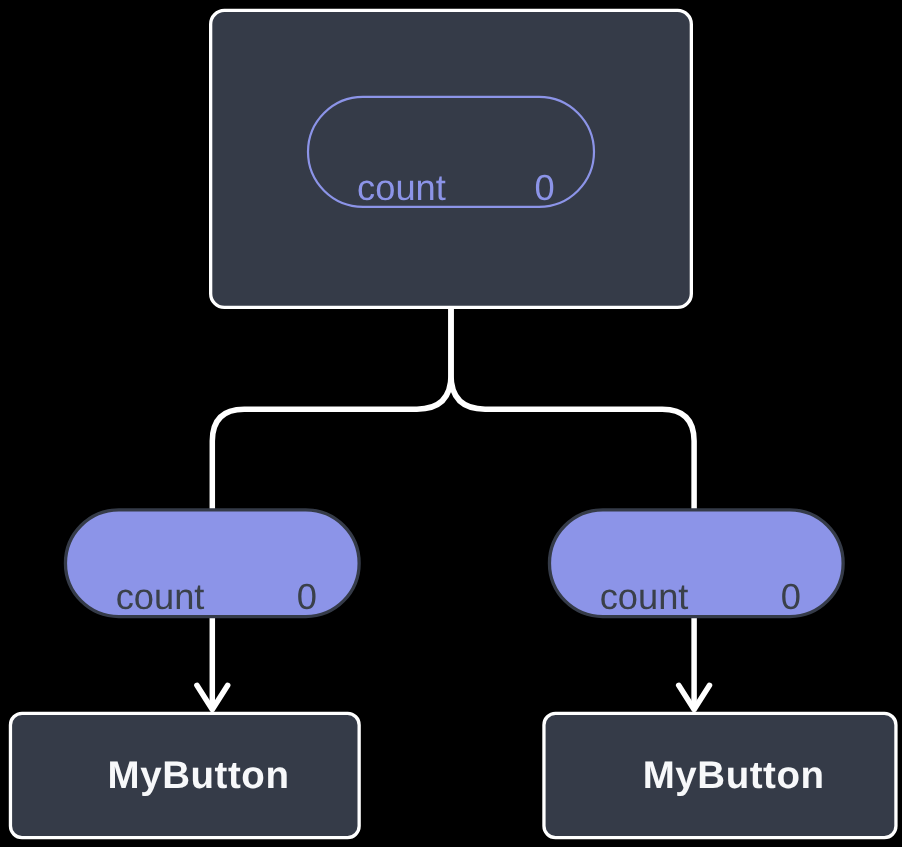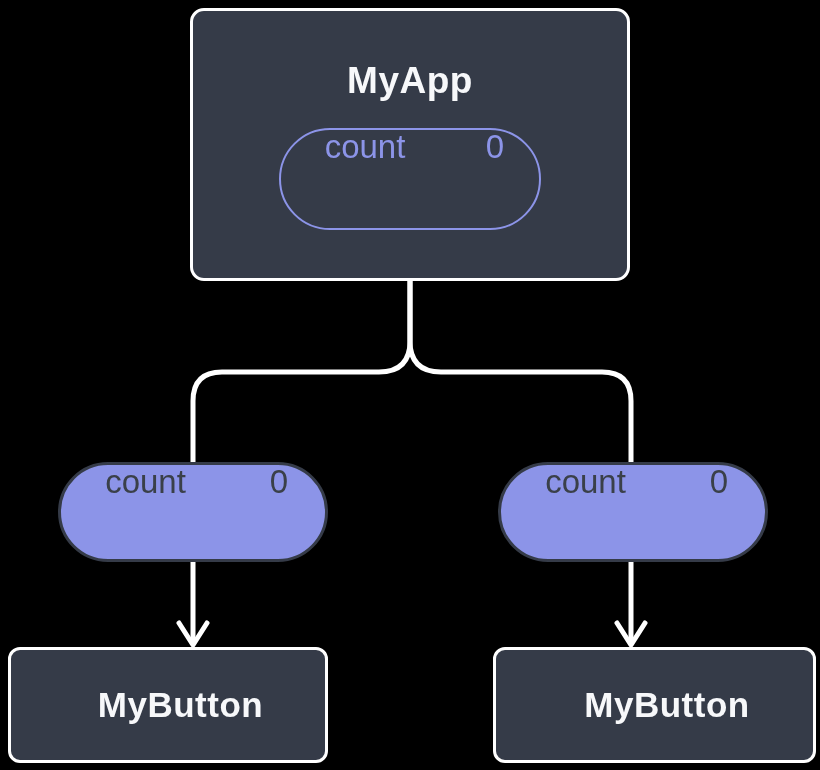--- a/index.html
+++ b/index.html
@@ -49,21 +49,21 @@
     color: #F7F8FA;
     font-size: 37px;
     font-weight: 700;
     letter-spacing: 0.5px;
     line-height: 1.1;
   }
   .child-box .component-title { font-size: 35px; margin-left: 25px; }
   .pill {
     box-sizing: border-box;
     display: flex;
-    align-items: flex-start;
+    align-items: flex-end;
     border-radius: 52px;
     overflow: hidden;
   }
   .state-pill {
     margin-top: 26px;
     width: 262px;
     height: 102px;
     border: 2px solid #8C94E8;
     background: transparent;
     color: #8C94E8;
@@ -108,21 +108,20 @@
         <path d="M179 623 L193 645 L207 623"></path>
       </g>
       <g>
         <path d="M631 561 L631 642"></path>
         <path d="M617 623 L631 645 L645 623"></path>
       </g>
     </g>
   </svg>
 
   <div class="component-box root-box">
-    <div class="component-title">MyApp</div>
     <div class="pill state-pill">
       <div class="pill-cell name">count</div>
       <div class="pill-divider"></div>
       <div class="pill-cell value">0</div>
     </div>
   </div>
 
   <div class="pill prop-pill left">
     <div class="pill-cell name">count</div>
     <div class="pill-divider"></div>

